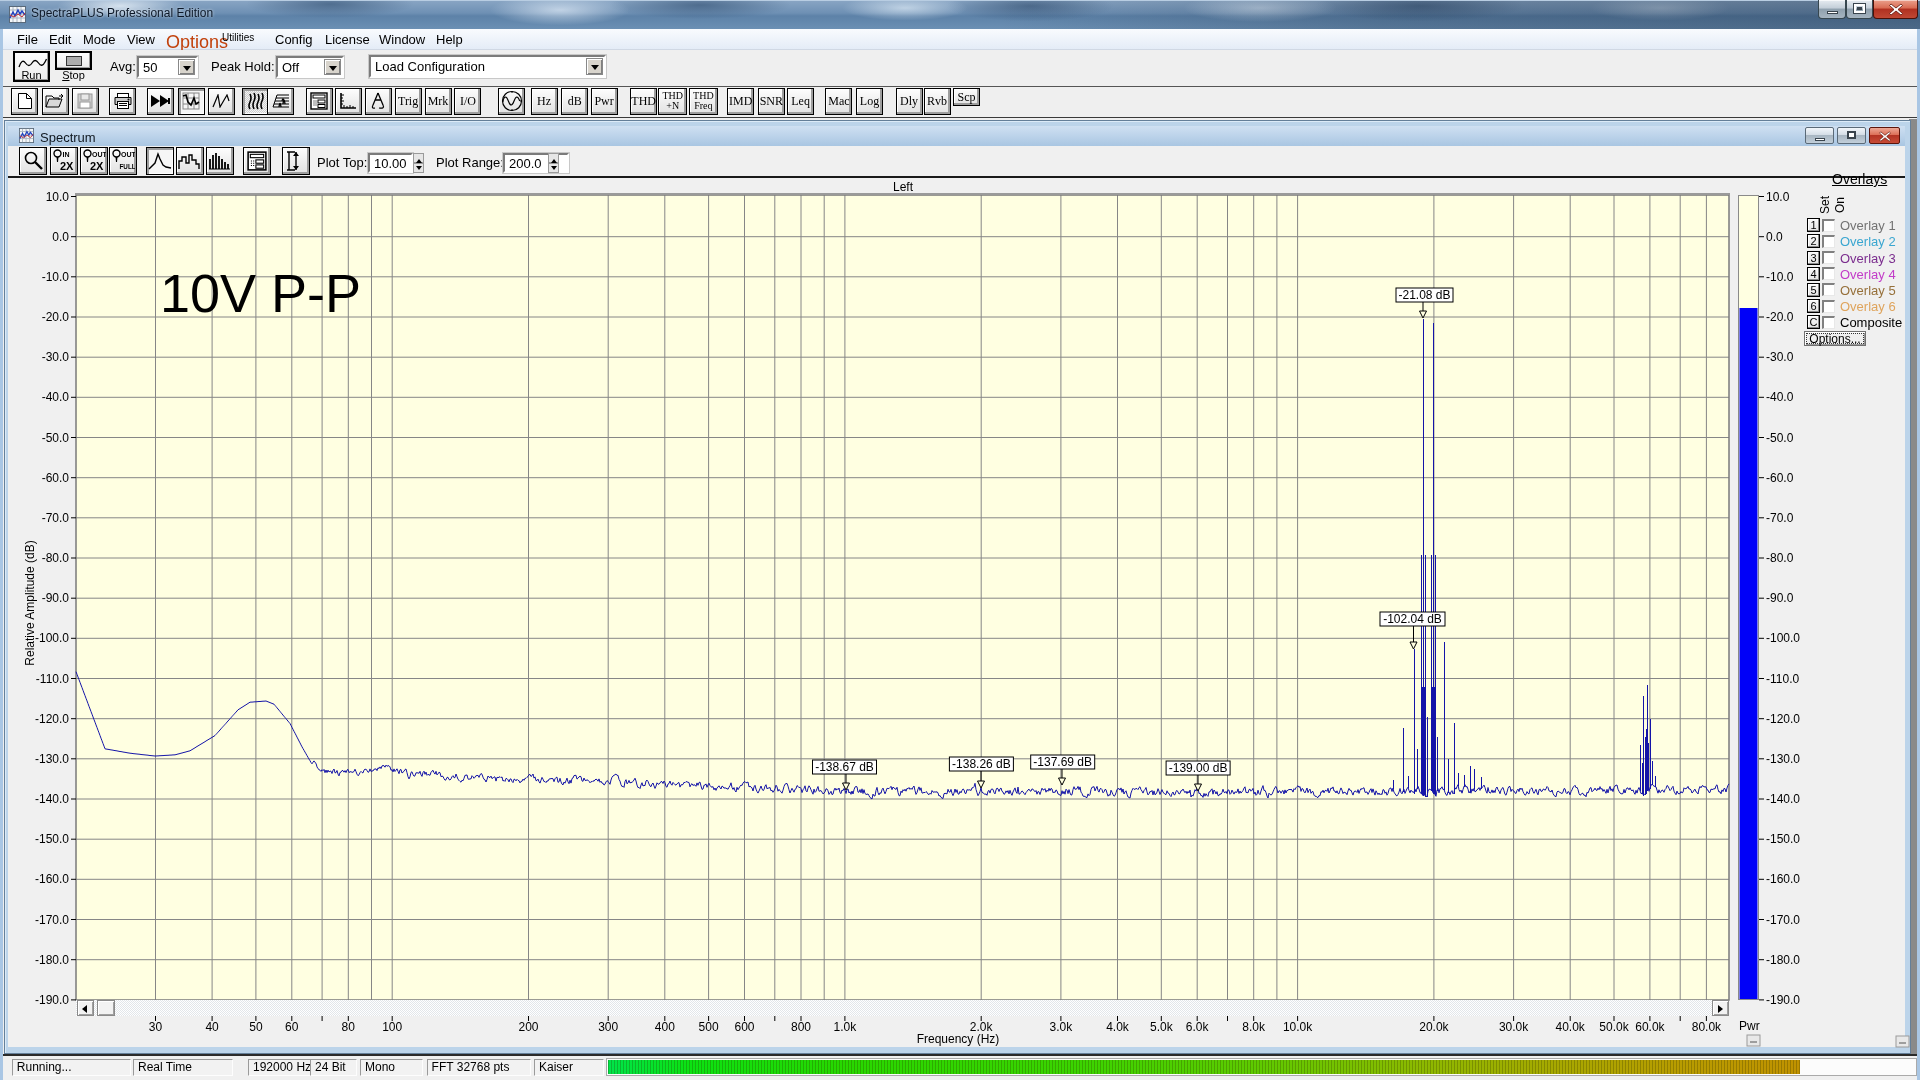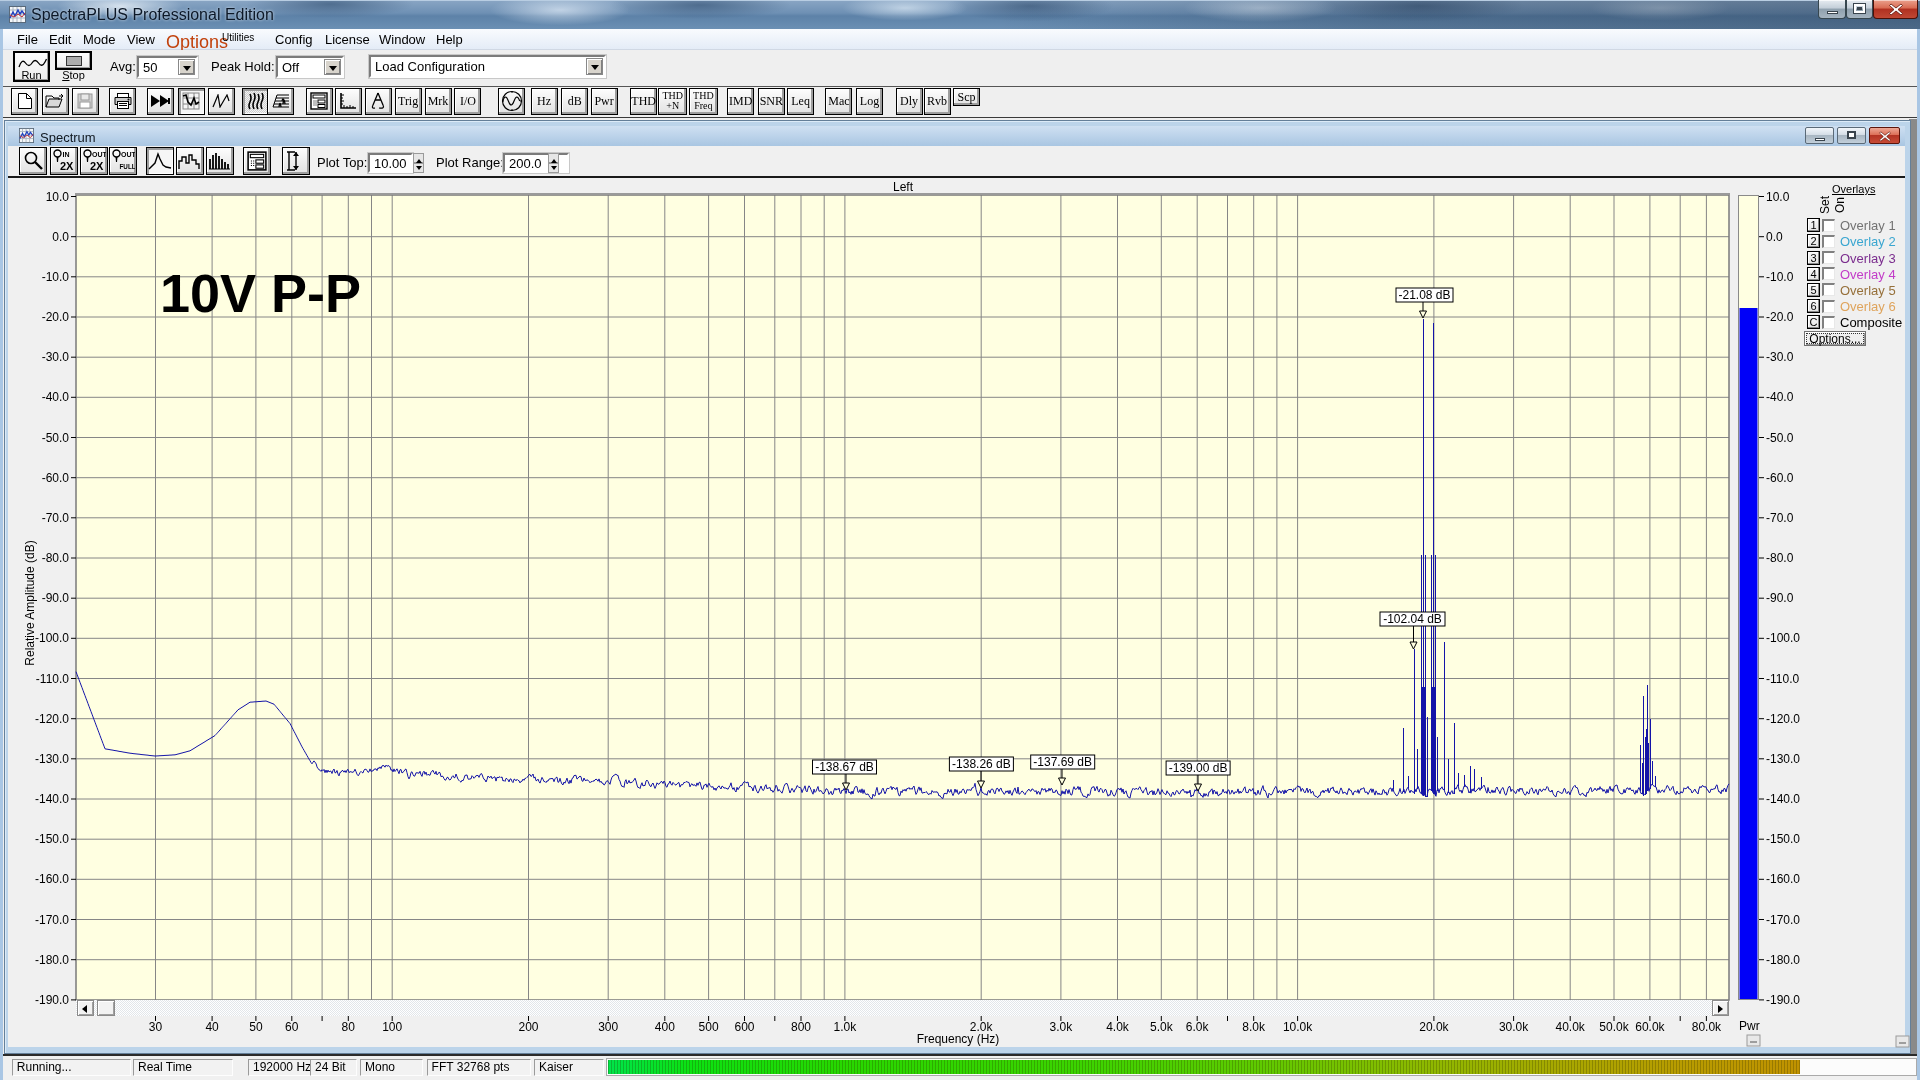--- a/index.html
+++ b/index.html
@@ -44,21 +44,21 @@
  radial-gradient(100px 18px at 1660px 8px, rgba(215,230,245,.5), rgba(215,230,245,0) 70%),
  linear-gradient(180deg,#8aa6c4 0%,#6e90b4 45%,#5d82a8 55%,#6c90b4 100%);">
  <div class="abs" style="left:0;top:0;right:0;height:1px;background:#b8cde2"></div>
 </div>
 <svg class="abs" style="left:9px;top:6px" width="17" height="17" viewBox="0 0 17 17">
  <rect x="0.5" y="0.5" width="16" height="16" fill="#f4f6f8" stroke="#5a6a7a"></rect>
  <path d="M4 1 V16 M8 1 V16 M12 1 V16 M1 4 H16 M1 8 H16 M1 12 H16" stroke="#aab6c2" stroke-width="1"></path>
  <path d="M1 12 L4 6 L6 10 L9 4 L11 8 L13 5 L16 9" stroke="#2040c0" stroke-width="1.4" fill="none"></path>
  <path d="M1 9 L5 11 L9 8 L13 11 L16 7" stroke="#c03030" stroke-width="1" fill="none"></path>
 </svg>
-<div class="abs" style="left:31px;top:6px;font-size:16px;color:#0c1828;text-shadow:0 0 3px rgba(255,255,255,.8)">SpectraPLUS Professional Edition</div>
+<div class="abs" style="left:31px;top:6px;font-size:12px;color:#0c1828;text-shadow:0 0 3px rgba(255,255,255,.8)">SpectraPLUS Professional Edition</div>
 
 <div class="abs" style="left:1818px;top:0;width:28px;height:19px;border:1px solid #37474f;border-top:none;border-radius:0 0 4px 4px;
  background:linear-gradient(#e6ecf1 0%,#c3ced8 45%,#8fa0ad 50%,#a5b4c0 100%);box-shadow:inset 0 1px 0 rgba(255,255,255,.7)">
  <div class="abs" style="left:8px;top:11px;width:11px;height:3px;background:#fff;border:1px solid #39444d"></div>
   </div>
 <div class="abs" style="left:1846px;top:0;width:27px;height:19px;border:1px solid #37474f;border-top:none;border-radius:0 0 4px 4px;
  background:linear-gradient(#e6ecf1 0%,#c3ced8 45%,#8fa0ad 50%,#a5b4c0 100%);box-shadow:inset 0 1px 0 rgba(255,255,255,.7)">
  <div class="abs" style="left:7px;top:4px;width:11px;height:9px;border:2px solid #fff;outline:1px solid #39444d;background:transparent"></div>
  <div class="abs" style="left:10px;top:7px;width:5px;height:3px;background:#39444d"></div>
   </div>
@@ -442,21 +442,21 @@
 
 <div class="abs" style="left:76px;top:1000px;width:1653px;height:16px;background:repeating-conic-gradient(#ffffff 0 25%,#e2e6ea 0 50%);background-size:2px 2px;"></div>
 <div class="abs" style="left:77px;top:1000px;width:17px;height:16px;background:#f2f2f2;border:1px solid #8a8a8a;box-shadow:inset 1px 1px 0 #fff,inset -1px -1px 0 #a0a0a0">
  <div class="abs" style="left:4px;top:3.5px;border:4.5px solid transparent;border-right:5px solid #000;border-left:none"></div>
   </div>
 <div class="abs" style="left:97px;top:1000px;width:18px;height:16px;background:#f2f2f2;border:1px solid #8a8a8a;box-shadow:inset 1px 1px 0 #fff,inset -1px -1px 0 #a0a0a0"></div>
 <div class="abs" style="left:1712px;top:1000px;width:17px;height:16px;background:#f2f2f2;border:1px solid #8a8a8a;box-shadow:inset 1px 1px 0 #fff,inset -1px -1px 0 #a0a0a0">
  <div class="abs" style="left:5px;top:3.5px;border:4.5px solid transparent;border-left:5px solid #000;border-right:none"></div>
   </div>
 
-<div class="abs" style="left:1832px;top:183px;font-size:11px;text-decoration:underline">Overlays</div>
+<div class="abs" style="left:1832px;top:171px;font-size:14px;text-decoration:underline">Overlays</div>
 <div class="abs" style="left:1818px;top:214px;font-size:12px;transform:rotate(-90deg);transform-origin:0 0;">Set</div>
 <div class="abs" style="left:1833px;top:213px;font-size:12px;transform:rotate(-90deg);transform-origin:0 0;">On</div>
 <div class="setbtn" style="left:1807px;top:218.2px">1</div>
 <div class="chk" style="left:1822px;top:218.7px"></div>
 <div class="ovl" style="left:1840px;top:218.2px;color:#737373">Overlay 1</div>
 <div class="setbtn" style="left:1807px;top:234.4px">2</div>
 <div class="chk" style="left:1822px;top:234.9px"></div>
 <div class="ovl" style="left:1840px;top:234.4px;color:#3aa6d0">Overlay 2</div>
 <div class="setbtn" style="left:1807px;top:250.5px">3</div>
 <div class="chk" style="left:1822px;top:251.0px"></div>
@@ -487,12 +487,12 @@
 <div class="seg" style="left:534px;width:70px">Kaiser</div>
 
 <div class="abs" style="left:606px;top:1058px;width:1311px;height:18px;border:1px solid #aaa;background:#fcfcfc">
  <div class="abs" style="left:1px;top:1px;width:1192px;height:14px;
   background:repeating-linear-gradient(90deg,rgba(40,40,0,0.25) 0 1px,rgba(255,255,255,0) 1px 3px),
   linear-gradient(90deg,#00e44a 0%,#0ce212 7%,#28d800 20%,#3cd400 40%,#60ca00 55%,#8cba00 68%,#a8a800 80%,#b89c00 90%,#c09200 100%);"></div>
 </div>
 
 <div class="abs" style="left:0;top:29px;width:3px;height:1051px;background:#a9c6e4"></div>
 <div class="abs" style="left:1917px;top:29px;width:3px;height:1051px;background:#a9c6e4"></div>
-<div class="abs" style="left:160px;top:262px;font-size:54px;font-weight:bold;color:#000;letter-spacing:0px">10V P-P</div>
+<div class="abs" style="left:160px;top:262px;font-size:54px;font-weight:normal;color:#000;letter-spacing:0px">10V P-P</div>
 </body></html>

